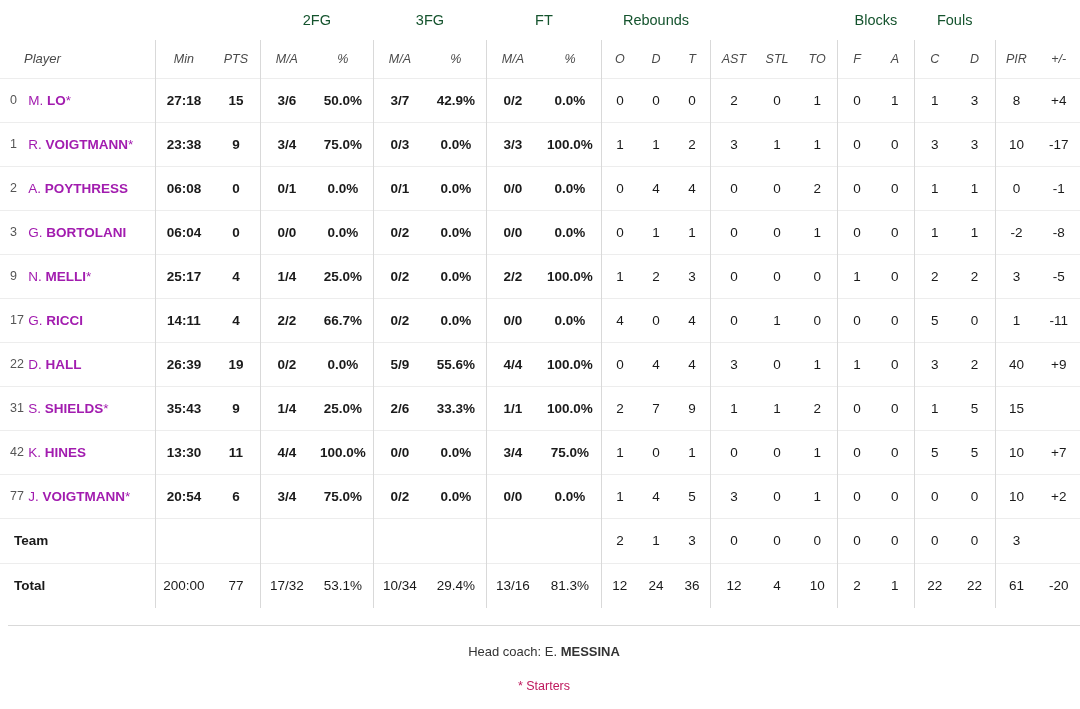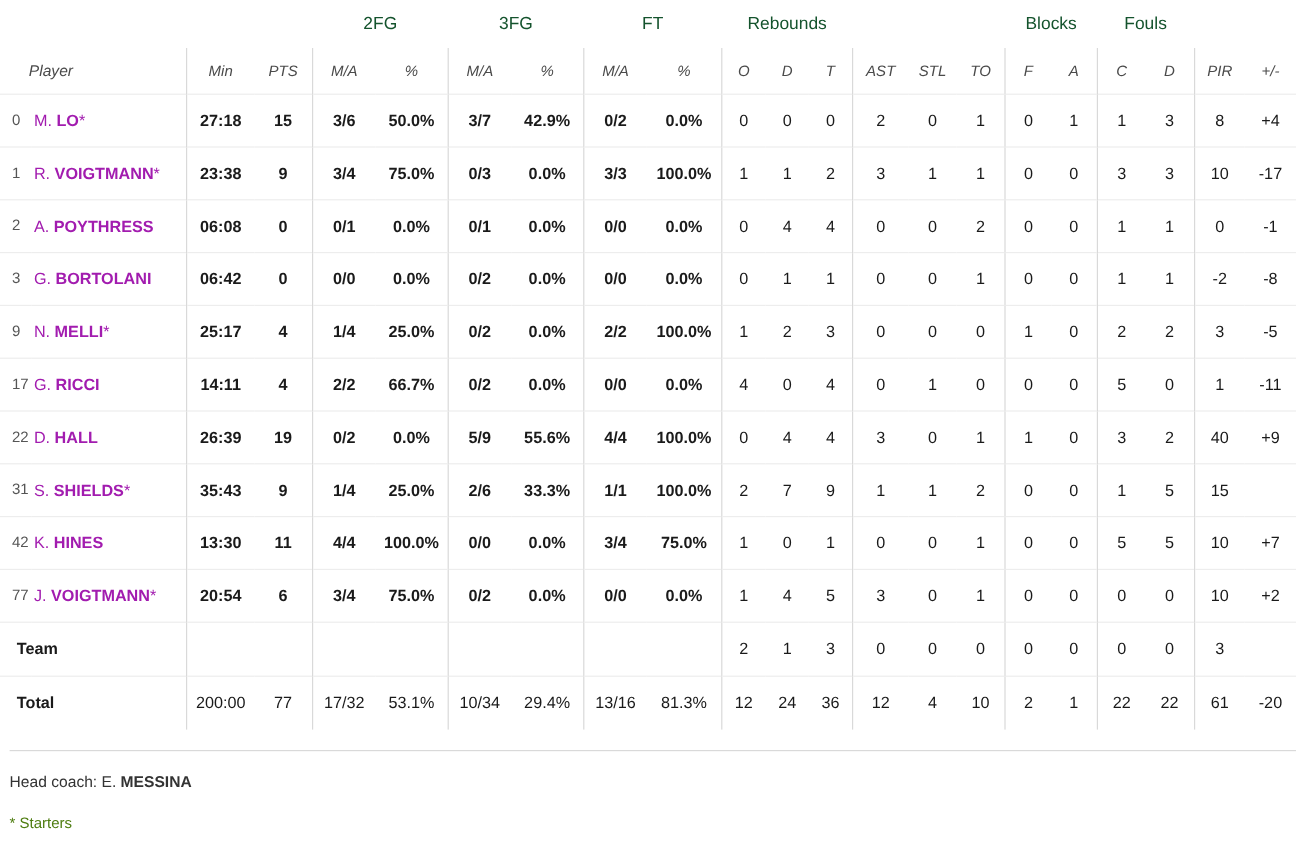--- a/index.html
+++ b/index.html
@@ -103,26 +103,27 @@
   .sep-top { border-top: 1px solid #d9d9d9; }
   .row-line td { border-top: 1px solid #ededed; }
 
   
   .gv { border-left: 1px solid #d9d9d9; }
 
   .footer {
     padding: 18px 0 0 8px;
     font-size: 13px;
     color: #333;
+    text-align: center;
   }
   .footer .line { margin-bottom: 20px; }
   .footer b { font-weight: bold; }
   .starters {
     font-size: 12.5px;
-    color: #4d7c0f;
+    color: #be185d;
   }
   .grp-row td.blank, .hdr-row td.blank { border: none; }
 </style>
 </head>
 <body>
 
 <div class="sheet">
 
   <table class="boxscore">
     <colgroup>
@@ -258,21 +259,21 @@
       <td>0</td>
       <td class="gv">1</td>
       <td>1</td>
       <td class="gv">0</td>
       <td>-1</td>
     </tr>
 
     <tr class="p-row row-line">
       <td class="num">3</td>
       <td class="pname"><span>G.</span> <b>BORTOLANI</b></td>
-      <td class="gv bold">06:42</td>
+      <td class="gv bold">06:04</td>
       <td class="bold">0</td>
       <td class="gv bold">0/0</td>
       <td class="bold">0.0%</td>
       <td class="gv bold">0/2</td>
       <td class="bold">0.0%</td>
       <td class="gv bold">0/0</td>
       <td class="bold">0.0%</td>
       <td class="gv">0</td>
       <td>1</td>
       <td>1</td>

